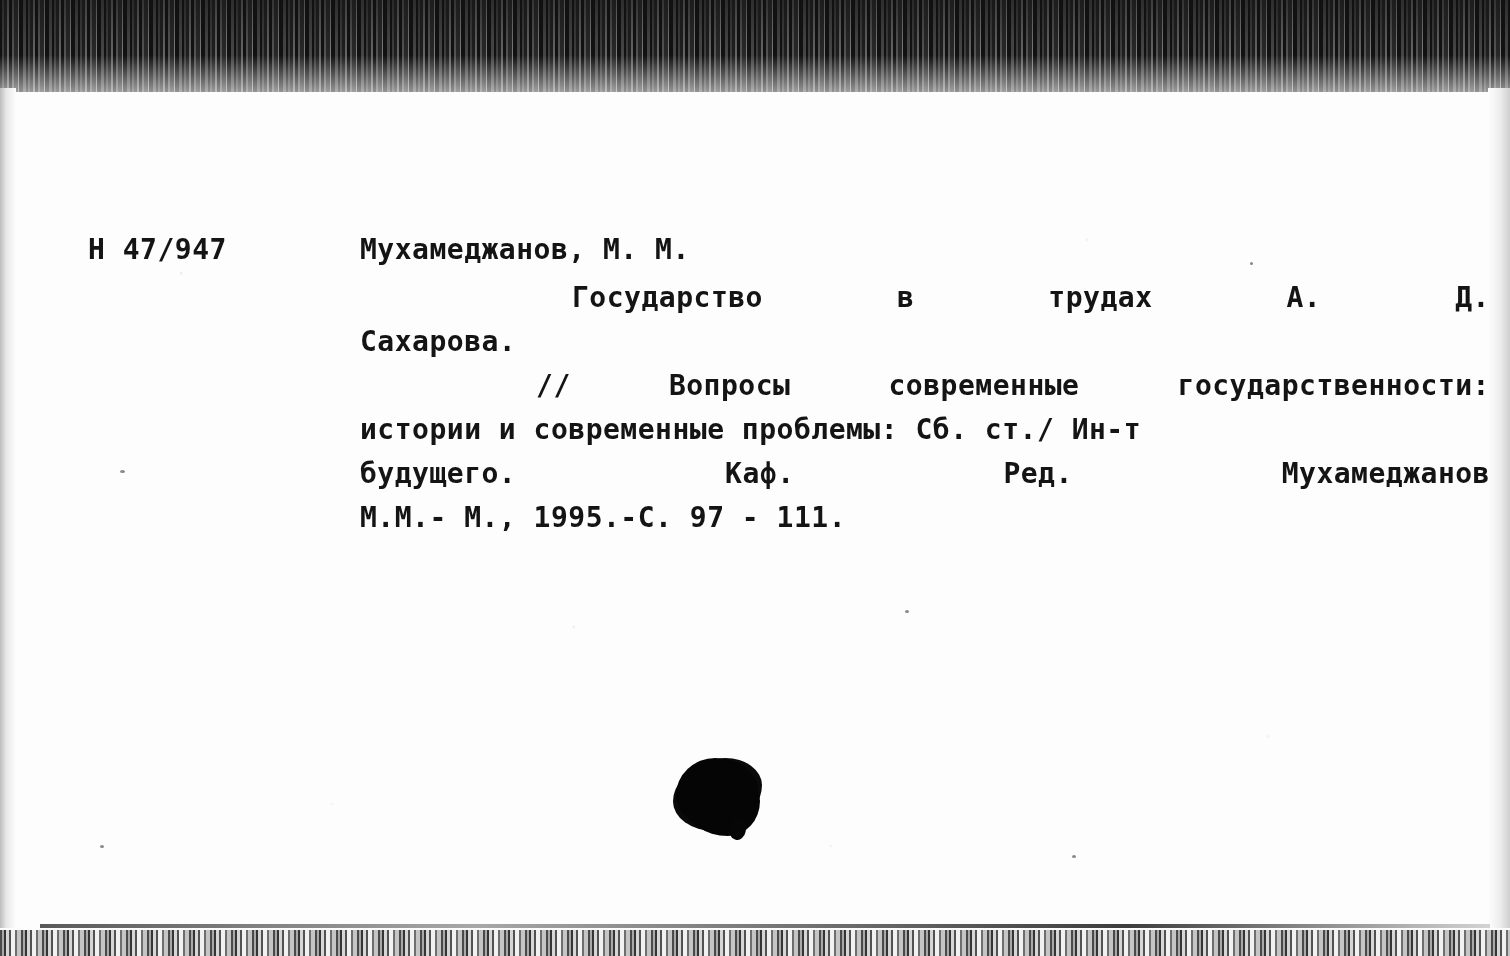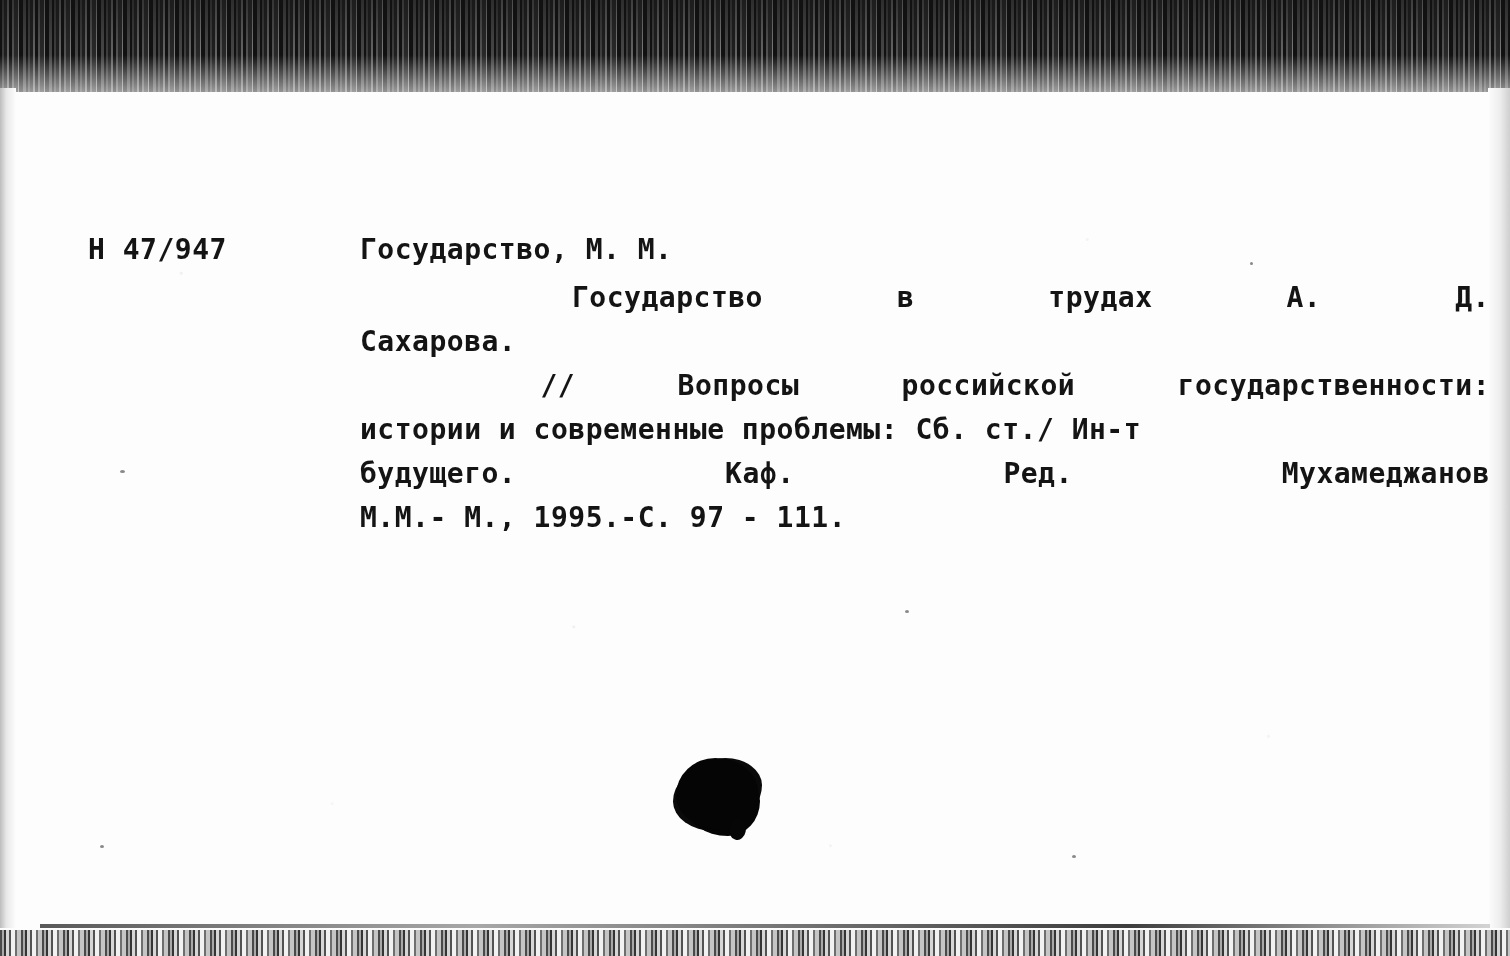--- a/index.html
+++ b/index.html
@@ -184,41 +184,41 @@
 
   <div class="scan-band-top"></div>
   <div class="edge-left"></div>
   <div class="edge-right"></div>
   <div class="grain"></div>
 
   <div class="card-text">
 
     <div class="row-call">
       <span class="callnum">Н 47/947</span>
-      <span class="author">Государство, М. М.</span>
+      <span class="author">Мухамеджанов, М. М.</span>
     </div>
 
     <div class="body-block">
 
       <div class="justify">
         <span class="indent"></span>
         <span>Государство</span>
         <span>в</span>
         <span>трудах</span>
         <span>А.</span>
         <span>Д.</span>
       </div>
 
       <div class="line">Сахарова.</div>
 
       <div class="justify">
         <span class="indent"></span>
         <span>//</span>
         <span>Вопросы</span>
-        <span>российской</span>
+        <span>современные</span>
         <span>государственности:</span>
       </div>
 
       <div class="line">истории и современные проблемы: Сб. ст./ Ин-т</div>
 
       <div class="justify">
         <span>будущего.</span>
         <span>Каф.</span>
         <span>Ред.</span>
         <span>Мухамеджанов</span>

